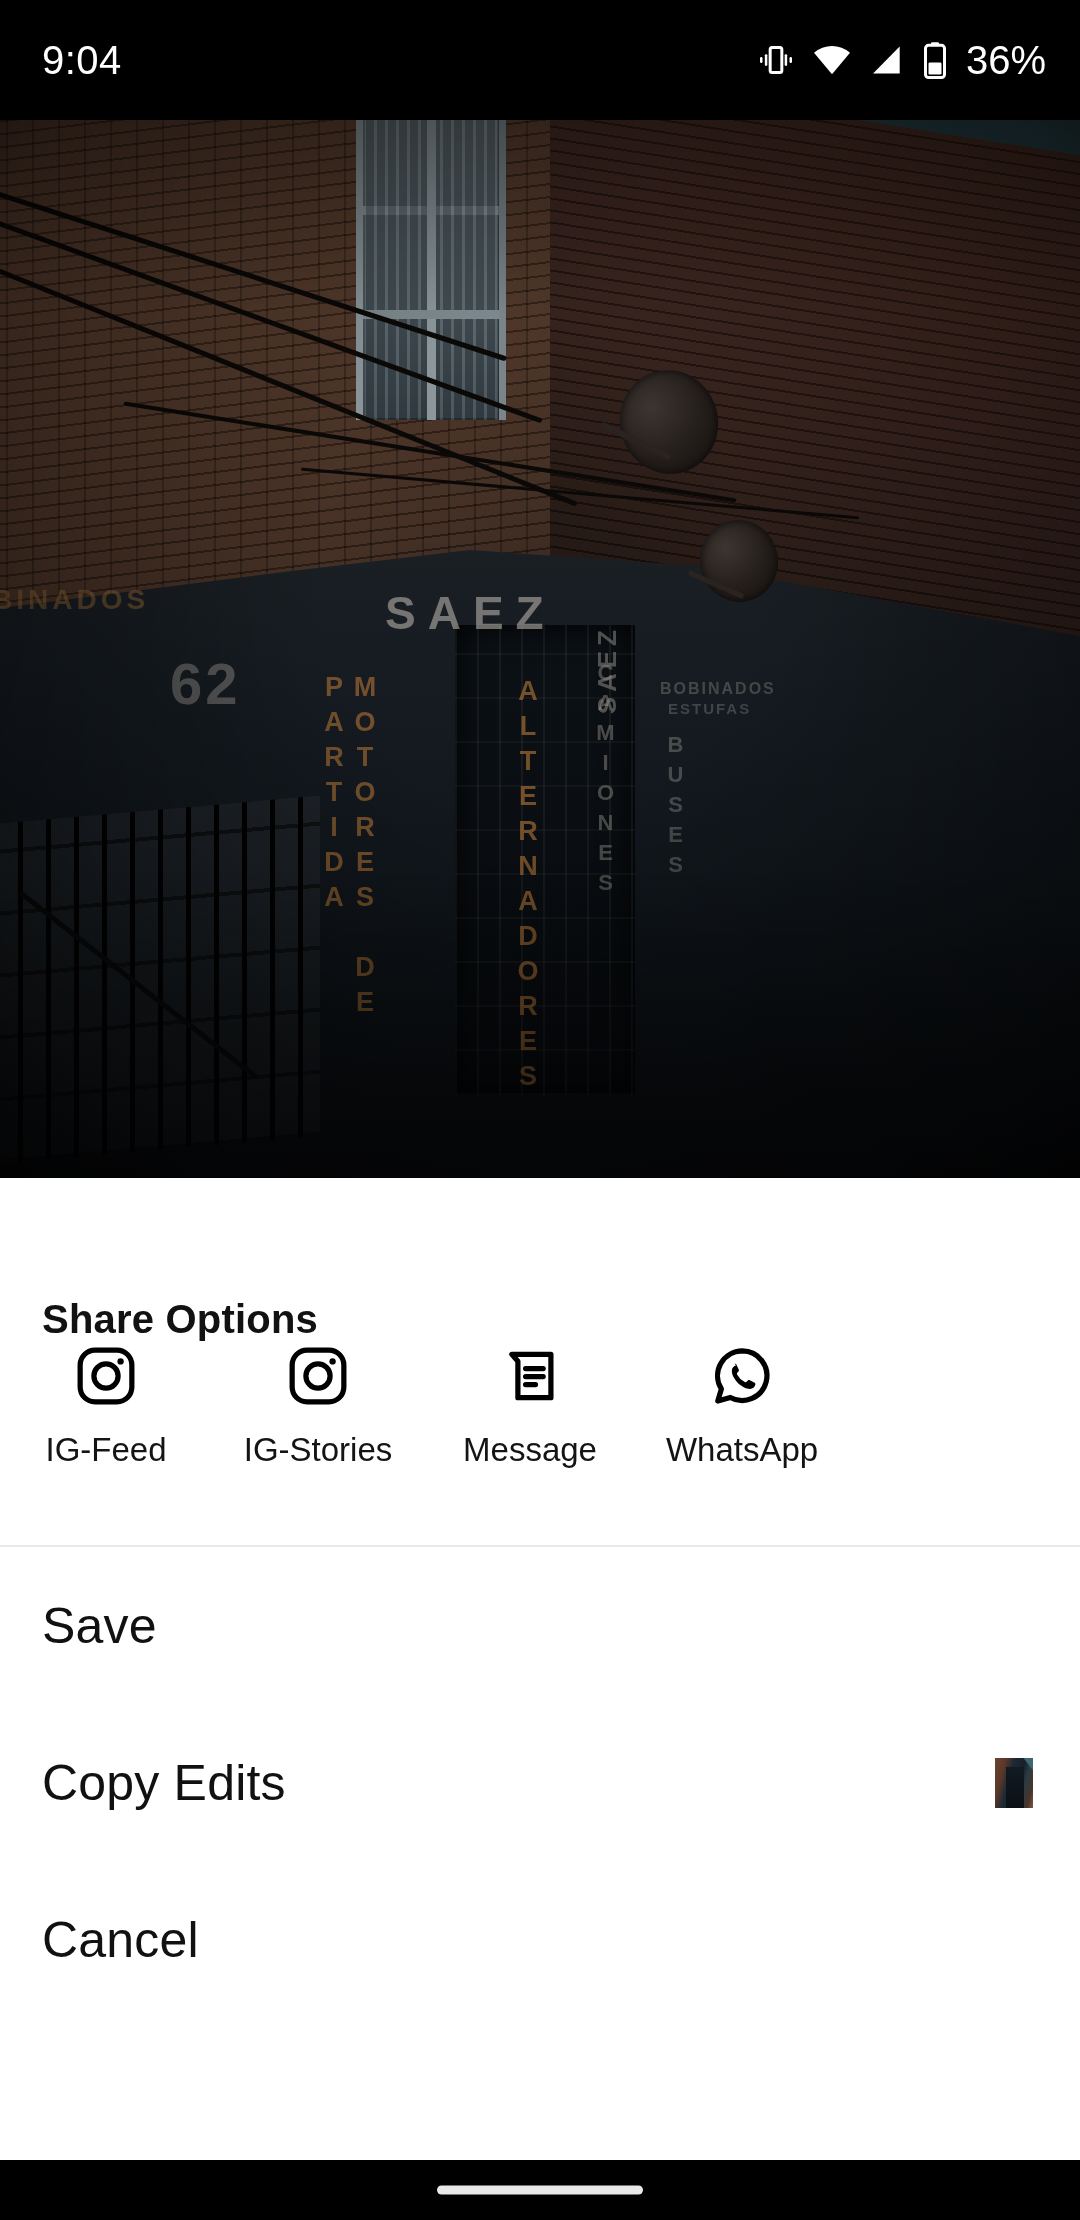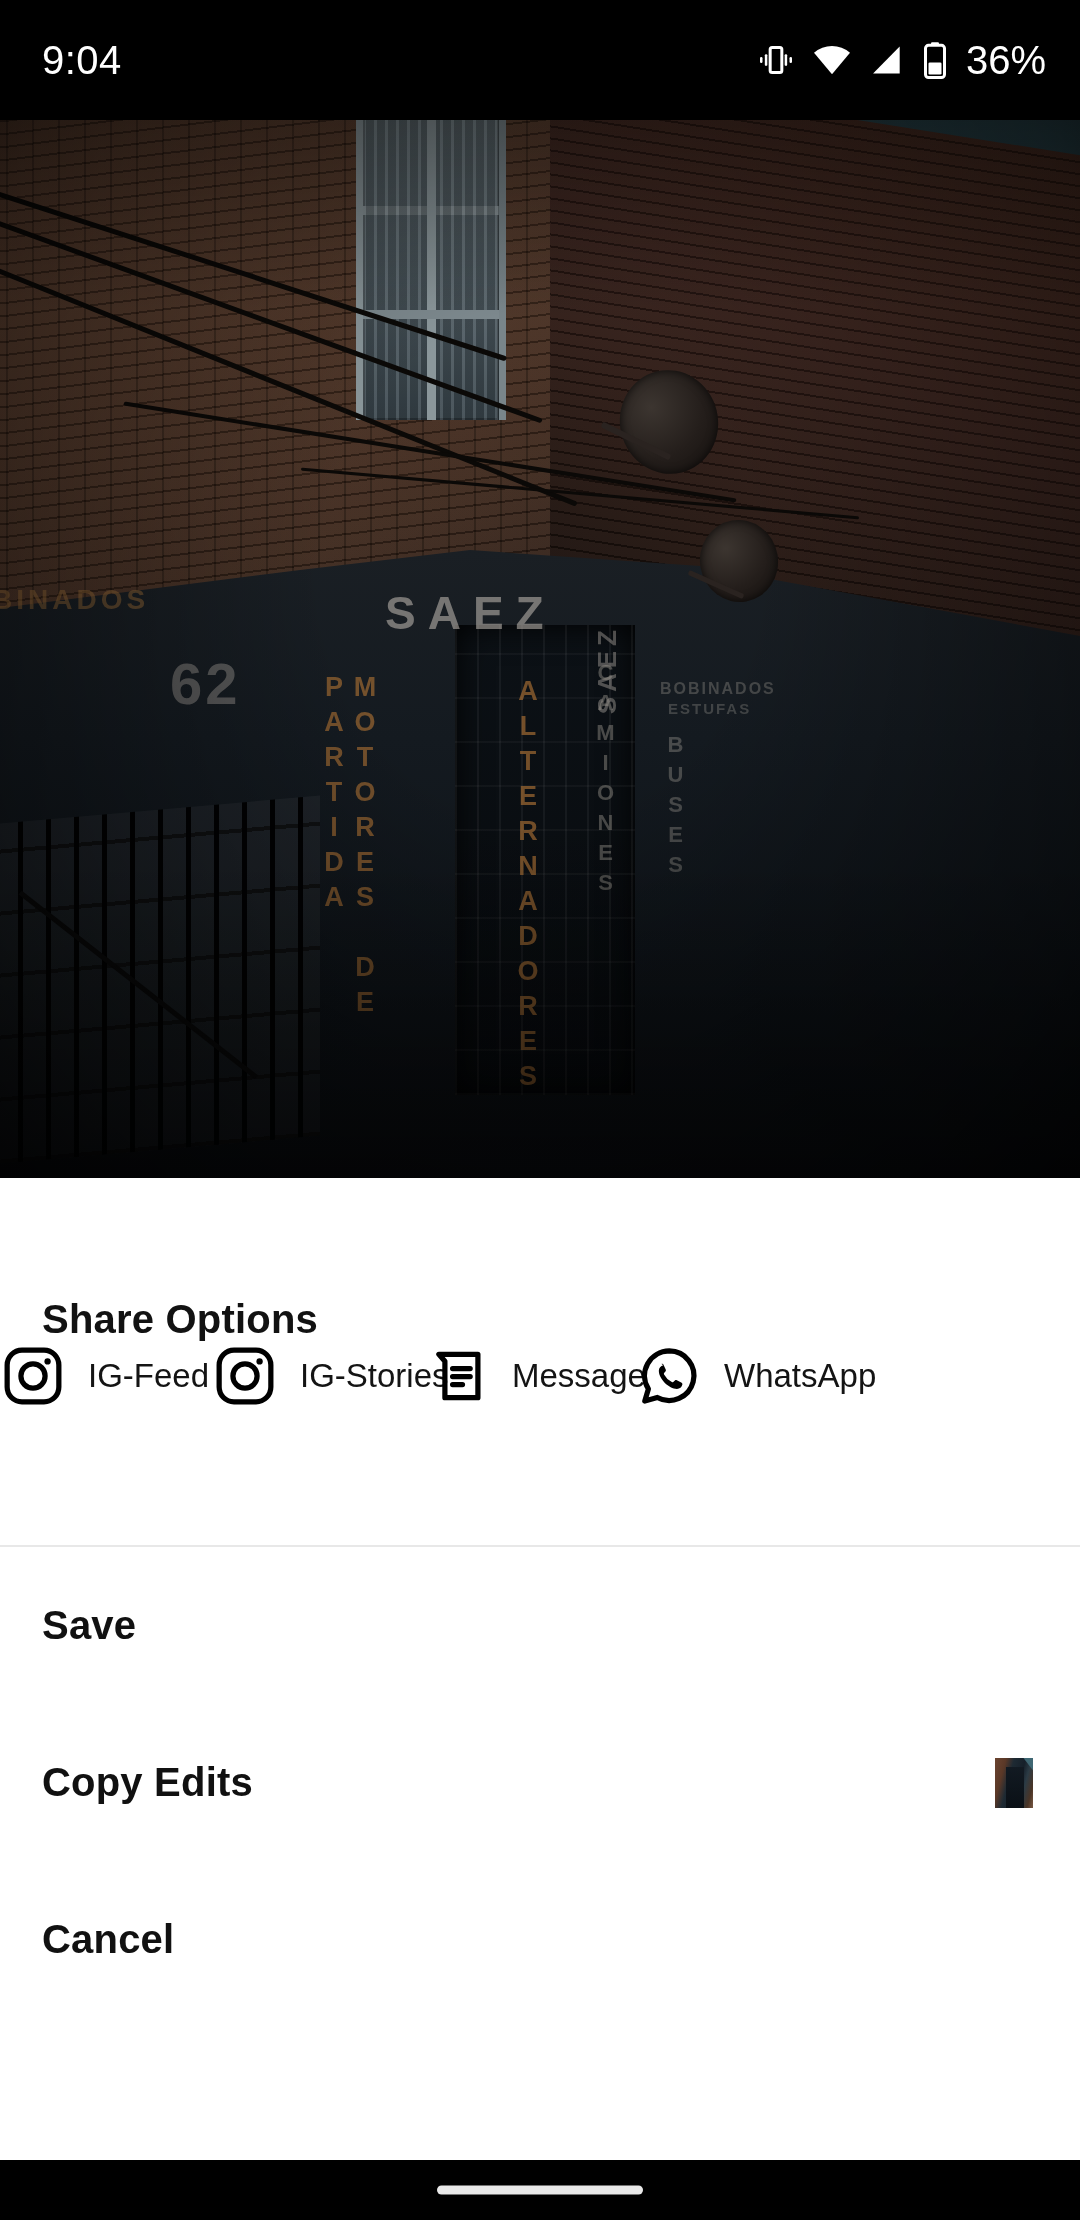--- a/index.html
+++ b/index.html
@@ -159,38 +159,38 @@
   .sheet-title{
     position:absolute; left:42px; top:77px;
     font-size:40px; font-weight:700; color:#121212; letter-spacing:.2px;margin-top:42px;
   }
   .share-row{
     position:absolute; left:0; top:165px; width:1080px;
     display:flex; align-items:flex-start;
   }
   .share-item{
     flex:0 0 auto; width:212px;
-    display:flex; flex-direction:row; align-items:center; gap:22px;
+    display:flex; flex-direction:column; align-items:center; gap:22px;
   }
   .share-item .ico{ width:66px; height:66px; display:block; }
   .share-item .lbl{
     font-size:33px; color:#141414; font-weight:400; white-space:nowrap;
   }
 
   .divider{
     position:absolute; left:0; top:367px; width:1080px; height:2px; background:#e8e8e8;
   }
 
   .menu{ position:absolute; left:0; top:369px; width:1080px; }
   .menu-item{
     position:relative; height:157px; display:flex; align-items:center;
     padding:0 42px;
   }
   .menu-item .mlabel{
-    font-size:40px; color:#111; font-weight:700; letter-spacing:.2px;
+    font-size:50px; color:#111; font-weight:400; letter-spacing:.2px;
   }
   .menu-thumb{
     position:absolute; right:47px; top:50%; transform:translateY(-50%);
     width:38px; height:50px; overflow:hidden; background:#2a1c14;
   }
   .menu-thumb .tcanvas{
     position:absolute; inset:0;
     background:
       linear-gradient(105deg,#6b4430 0%,#5a3827 22%,#1e2a33 38%,#16202a 60%,#2b3b45 72%,#4a3426 88%,#7a5a44 100%);
   }

